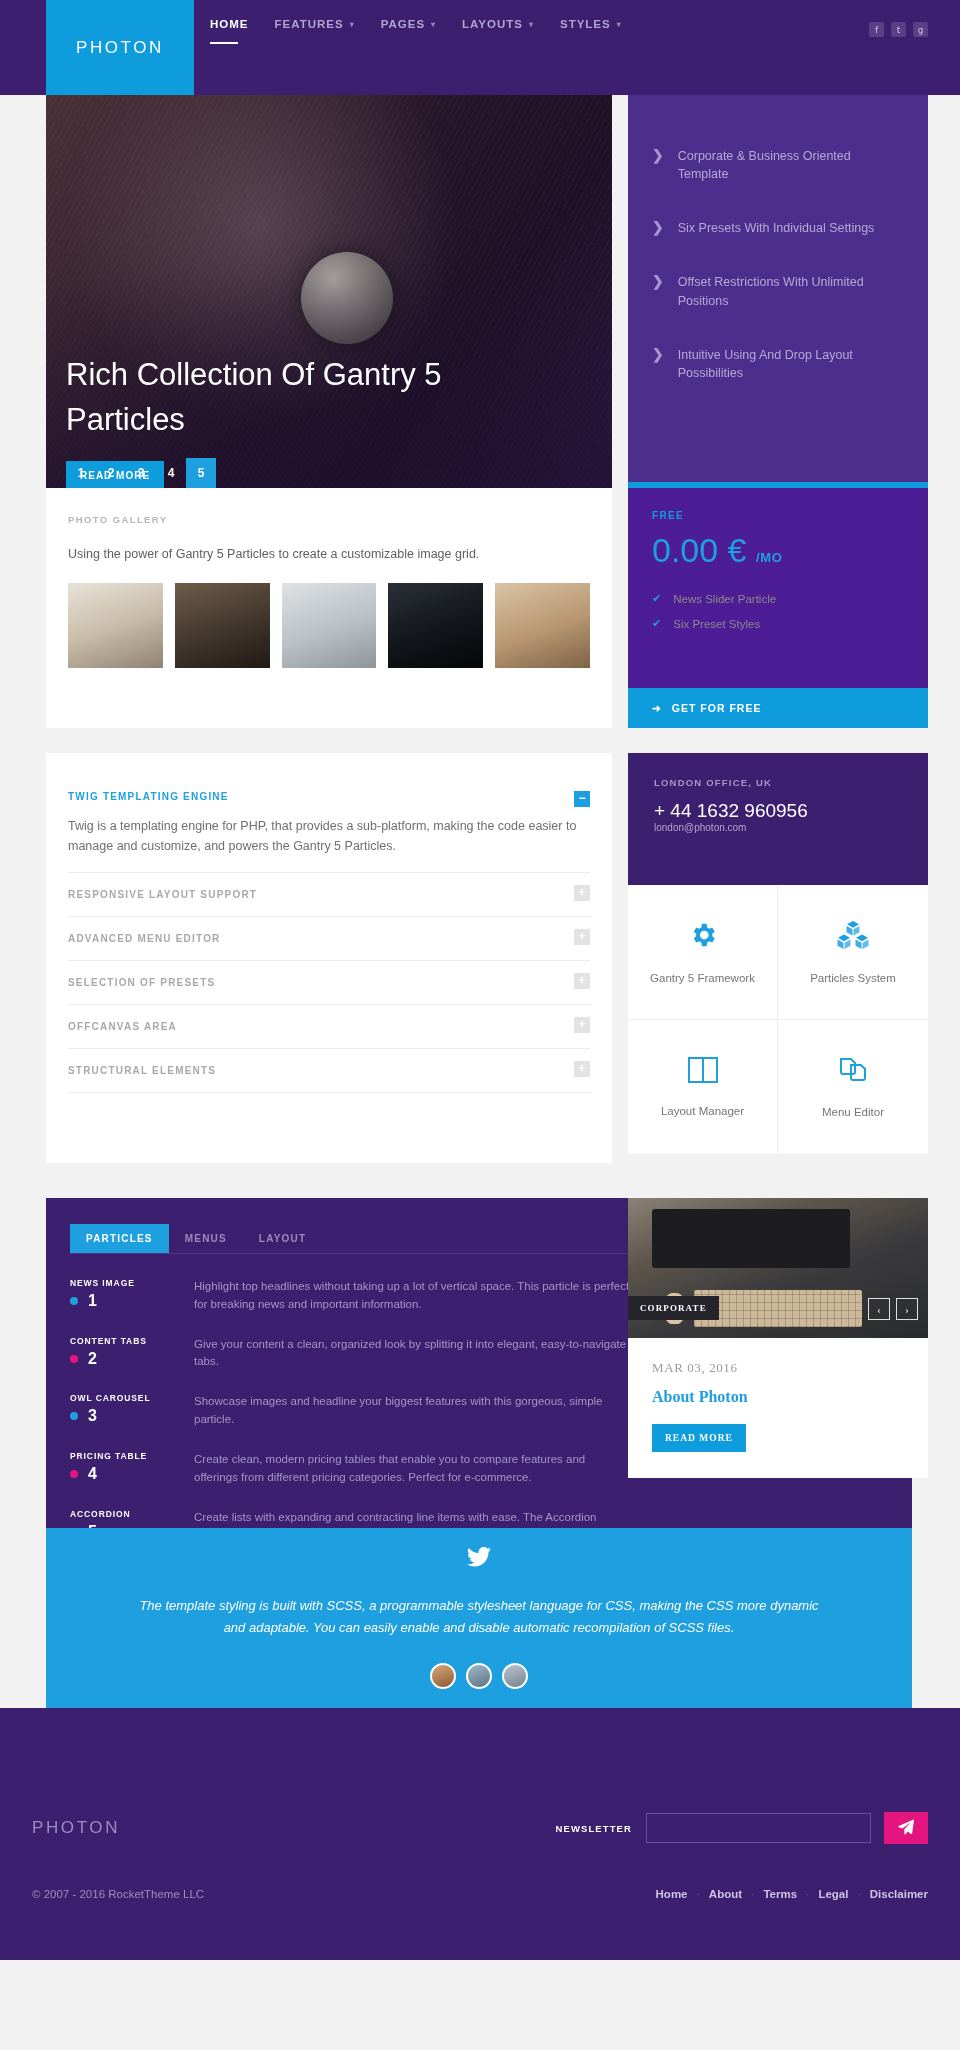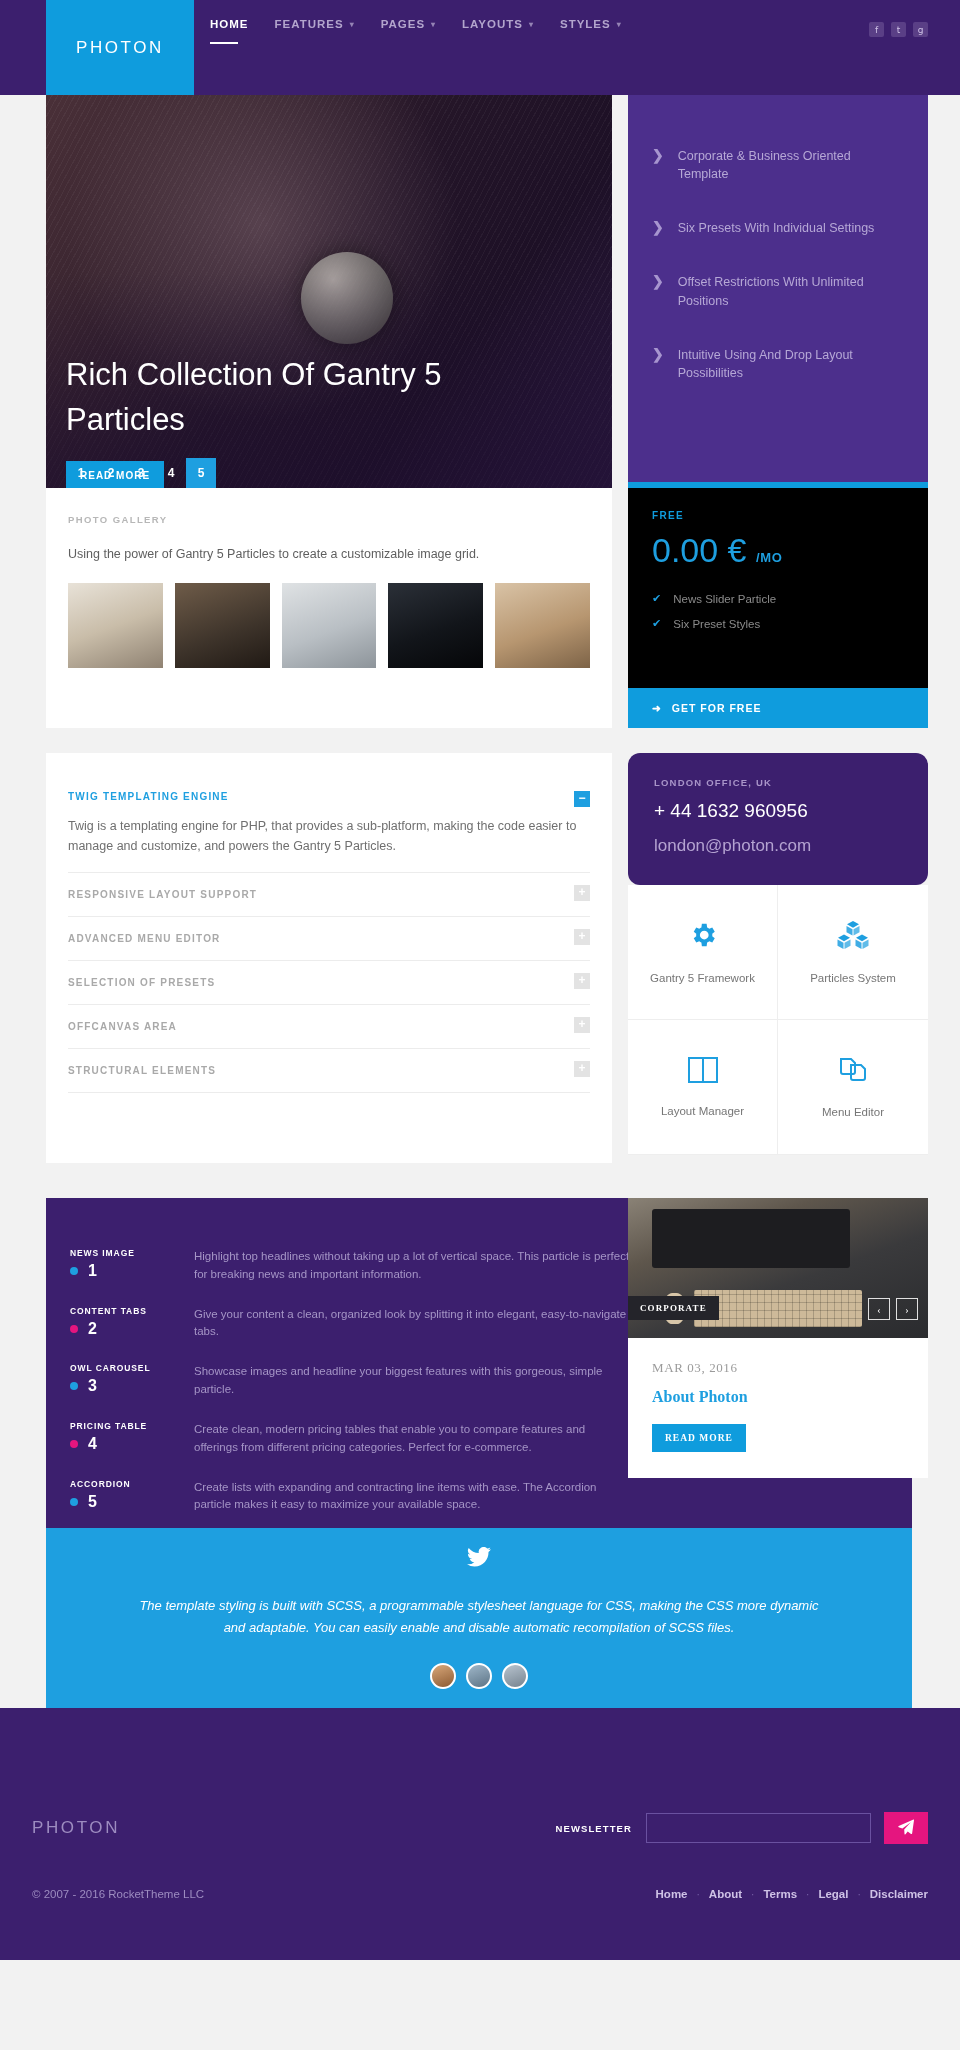--- a/index.html
+++ b/index.html
@@ -121,21 +121,21 @@
   .gallery p { color: #5f5f5f; font-size: 12.5px; margin-top: 22px; }
   .thumbs { display: flex; gap: 12px; margin-top: 22px; }
   .thumb { width: 95px; height: 85px; background-size: cover; }
   .t1 { background: linear-gradient(160deg,#e8e2d8,#c9bda9 50%,#8f8272); }
   .t2 { background: linear-gradient(160deg,#6f5c49,#3d332a 60%,#201914); }
   .t3 { background: linear-gradient(160deg,#dfe2e4,#b9bfc4 55%,#8d949a); }
   .t4 { background: linear-gradient(160deg,#2b3038,#12151a 55%,#050608); }
   .t5 { background: linear-gradient(160deg,#d9c3a6,#b79670 55%,#7d6347); }
 
   .pricing {
-    position: absolute; right: 32px; top: 0; width: 300px; background: #000000;
+    position: absolute; right: 32px; top: 0; width: 300px; background: #4c1d95;
     padding: 22px 24px 0 24px; height: 240px;
   }
   .price-label { color: #0f9cdd; font-size: 10px; font-weight: bold; letter-spacing: 1.3px; }
   .price-amount { color: #1e9fe0; font-size: 34px; font-weight: 300; margin-top: 10px; }
   .price-amount .per { font-size: 13px; font-weight: bold; letter-spacing: .6px; }
   .price-feats { margin-top: 22px; }
   .price-feat { display: flex; gap: 12px; align-items: center; margin-bottom: 12px; }
   .price-feat .tick { color: #1e9fe0; font-size: 11px; }
   .price-feat .ftxt { color: #8b8b8b; font-size: 11.5px; }
   .price-btn {
@@ -158,25 +158,25 @@
   .acc-body { color: #6f6f6f; font-size: 12.5px; line-height: 1.6; margin-top: 14px; }
   .acc-toggle {
     position: absolute; right: 0; top: 12px; width: 16px; height: 16px;
     background: #e3e3e3; color: #ffffff; font-size: 12px; line-height: 15px; text-align: center;
     font-weight: bold;
   }
   .acc-item.open .acc-toggle { background: #1e9fe0; }
 
   .contact {
     position: absolute; right: 32px; top: 0; width: 300px; height: 132px;
-    background: #3c1f6e; padding: 24px 26px; border-radius: 12px;
+    background: #3c1f6e; padding: 24px 26px;
   }
   .contact .office { color: #a995c9; font-size: 9.5px; font-weight: bold; letter-spacing: 1.2px; }
   .contact .phone { color: #ffffff; font-size: 19px; font-weight: 300; margin-top: 12px; }
-  .contact .email { color: #b4a3d1; font-size: 17px; margin-top: 14px; }
+  .contact .email { color: #b4a3d1; font-size: 10px; margin-top: 0; }
 
   .feature-grid {
     position: absolute; right: 32px; top: 132px; width: 300px;
     display: grid; grid-template-columns: 1fr 1fr;
   }
   .fcell {
     background: #ffffff; height: 135px; border-right: 1px solid #eeeeee; border-bottom: 1px solid #eeeeee;
     display: flex; flex-direction: column; align-items: center; justify-content: center; gap: 22px;
     cursor: pointer;
   }
@@ -469,20 +469,25 @@
             <path d="M13 9h10l4 4v9a2 2 0 01-2 2h-10a2 2 0 01-2-2z"></path>
           </svg>
         </span>
         <span class="flabel">Menu Editor</span>
       </div>
     </div>
   </div>
 
   <div class="row-particles">
     <div class="particles">
+      <div class="ptabs">
+        <div class="ptab active">PARTICLES</div>
+        <div class="ptab">MENUS</div>
+        <div class="ptab">LAYOUT</div>
+      </div>
       <div class="plist">
         <div class="prow">
           <div class="pleft">
             <div class="pname">NEWS IMAGE</div>
             <div class="pnum">
               <span class="pdot" style="background:#1e9fe0"></span>
               <span class="n">1</span>
             </div>
           </div>
           <div class="pdesc">Highlight top headlines without taking up a lot of vertical space. This particle is perfect for breaking news and important information.</div>

